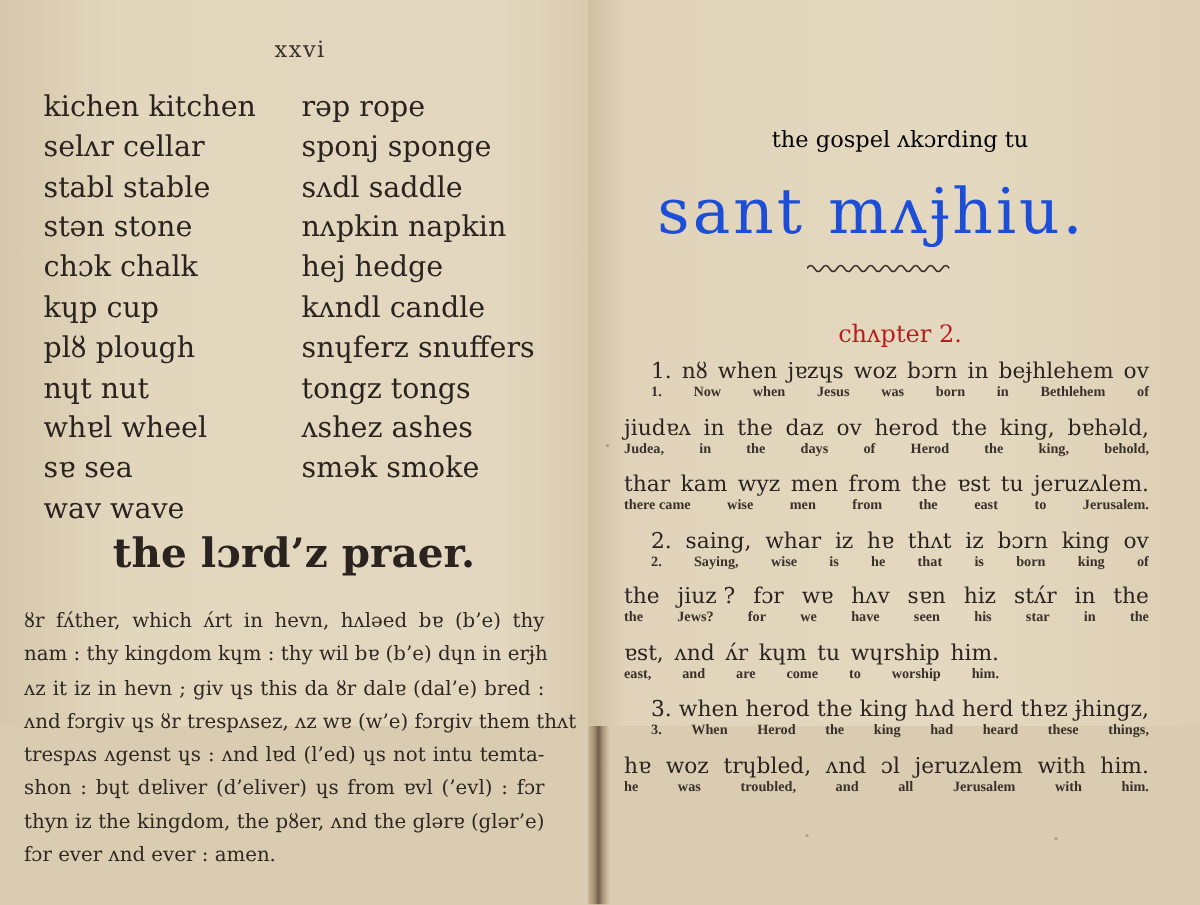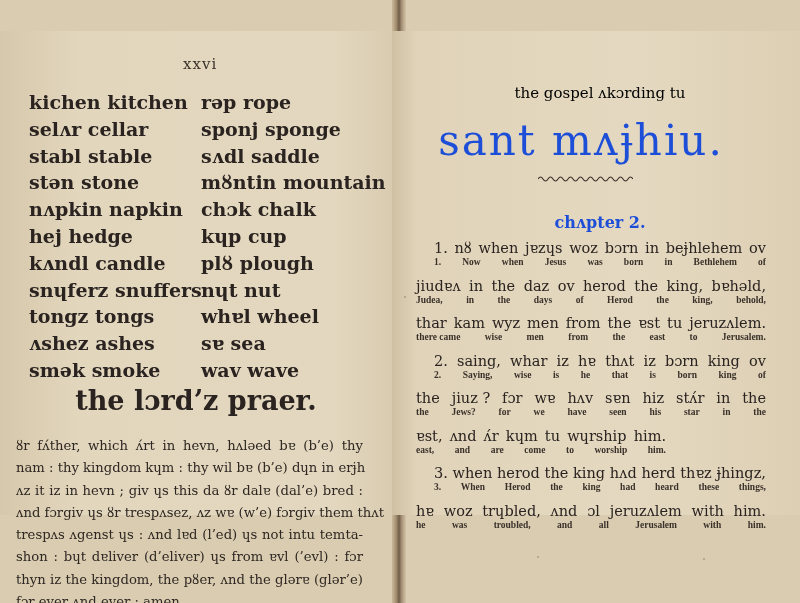--- a/index.html
+++ b/index.html
@@ -6,37 +6,36 @@
     body {
       width: 800px; height: 603px; overflow: hidden;
       background: #d9ccb0;
       font-family: "DejaVu Serif", serif;
       color: #2a2420;
     }
     .spread { position: relative; width: 800px; height: 603px; display: flex; }
     .page {
       position: relative; height: 484px;
       background: linear-gradient(90deg, #ddd0b6 0%, #e3d7be 40%, #e2d6bc 100%);
-      margin-top: 31px;
     }
     .page-left { width: 392px; background: linear-gradient(90deg, #d6c8ab 0%, #e2d6bd 20%, #e3d8bf 85%, #d9cbb0 100%); }
     .page-right { width: 408px; background: linear-gradient(90deg, #cfc0a2 0%, #e0d3b9 6%, #e4d9c0 60%, #ddcfb4 100%); }
     .gutter {
       position: absolute; left: 392px; top: 0; width: 14px; height: 603px;
       background: linear-gradient(90deg, #cbb99a 0%, #a38e70 30%, #6f5d47 50%, #a8937a 70%, #d4c4a7 100%);
     }
     .page-number {
       position: absolute; top: 24px; left: 183px;
       font-size: 15px; letter-spacing: 1px; color: #3a322b;
     }
     .vocab {
       position: absolute; top: 58px; left: 29px;
       display: grid; grid-template-columns: 172px 180px; row-gap: 0;
     }
-    .vocab-row { font-size: 19px; line-height: 26.8px; white-space: nowrap; color: #2a2320; font-weight: bold; }
+    .vocab-row { font-size: 19px; line-height: 26.8px; white-space: nowrap; color: #2a2320; }
     .prayer-title {
       position: absolute; top: 354px; left: 0; width: 392px; text-align: center;
       font-size: 27px; font-weight: bold; color: #2a2320;
     }
     .prayer-body {
       position: absolute; top: 404px; left: 16px; width: 347px;
       font-size: 13.2px; line-height: 22.3px; color: #2e2722;
       text-align: justify;
     }
     .prayer-line { display: block; white-space: nowrap; text-align-last: justify; }
@@ -48,21 +47,21 @@
     }
     .gospel-title {
       position: absolute; top: 116px; left: 381px; width: 400px; text-align: center;
       font-size: 42px; letter-spacing: 2px; color: #1d4ed8;
     }
     .flourish {
       position: absolute; top: 174px; left: 538px; width: 95px; height: 10px;
     }
     .chapter {
       position: absolute; top: 213px; left: 400px; width: 400px; text-align: center;
-      font-size: 16px; font-weight: bold; color: #1d4ed8;
+      font-size: 16px; font-weight: normal; color: #b91c1c;
     }
     .verses { position: absolute; top: 240px; left: 416px; width: 350px; }
     .verse-pair { margin-bottom: 9.5px; }
     .verse-line {
       font-size: 14.5px; line-height: 17px; white-space: nowrap; display: flex;
       justify-content: space-between; color: #2a2320;
     }
     .gloss-line {
       font-size: 9.5px; line-height: 11px; font-weight: bold; white-space: nowrap; display: flex;
       justify-content: space-between; color: #3a312a; font-family: "Liberation Serif", serif;
@@ -78,21 +77,20 @@
     <div class="page-number">xxvi</div>
 
     <div class="vocab" id="vocab">
         <div class="vocab-row">kichen kitchen</div>
         <div class="vocab-row">rəp rope</div>
         <div class="vocab-row">selʌr cellar</div>
         <div class="vocab-row">sponj sponge</div>
         <div class="vocab-row">stabl stable</div>
         <div class="vocab-row">sʌdl saddle</div>
         <div class="vocab-row">stən stone</div>
-        <div class="vocab-row">mȣntin mountain</div>
         <div class="vocab-row">nʌpkin napkin</div>
         <div class="vocab-row">chɔk chalk</div>
         <div class="vocab-row">hej hedge</div>
         <div class="vocab-row">kɥp cup</div>
         <div class="vocab-row">kʌndl candle</div>
         <div class="vocab-row">plȣ plough</div>
         <div class="vocab-row">snɥferz snuffers</div>
         <div class="vocab-row">nɥt nut</div>
         <div class="vocab-row">tongz tongs</div>
         <div class="vocab-row">whɐl wheel</div>

